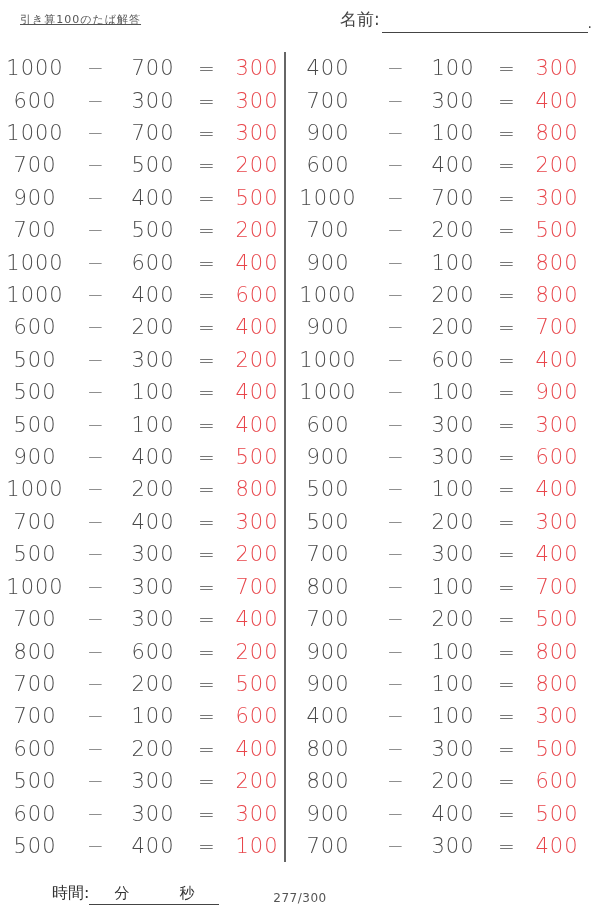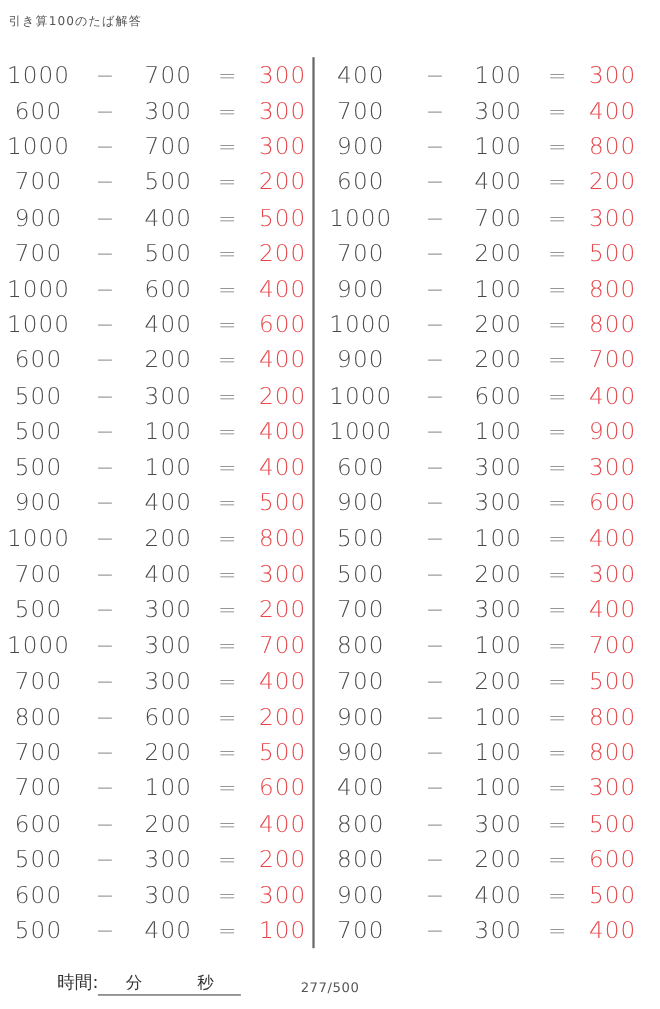--- a/index.html
+++ b/index.html
@@ -8,22 +8,22 @@
     background: #ffffff;
     font-family: "DejaVu Sans", "Liberation Sans", sans-serif;
     position: relative;
     overflow: hidden;
   }
   .page { width: 600px; height: 917px; position: relative; }
 
   
   .header { position: absolute; top: 0; left: 0; width: 100%; height: 50px; }
   .title {
-    position: absolute; top: 12px; left: 8px;
-    font-size: 11px; color: #555; letter-spacing: 1px; font-weight: 400;
+    position: absolute; top: 12px; left: 20px;
+    font-size: 11px; color: #555; letter-spacing: 1px; font-weight: 400; text-decoration: underline;
   }
   .name-area {
     position: absolute; top: 8px; left: 340px; right: 8px;
     display: flex; align-items: flex-end;
     font-size: 17px; color: #444;
   }
   .name-label { white-space: nowrap; padding-bottom: 2px; }
   .name-line {
     flex: 1; border-bottom: 1.5px solid #444; height: 22px; margin-left: 2px;
   }
@@ -70,20 +70,25 @@
     font-size: 9.5px; color: #8a8a8a; letter-spacing: 0.3px;
   }
 </style>
 </head>
 <body>
 
 <div class="page">
 
   <div class="header">
     <div class="title">引き算100のたば解答</div>
+    <div class="name-area">
+      <span class="name-label">名前:</span>
+      <span class="name-line"></span>
+      <span class="name-period">.</span>
+    </div>
   </div>
 
   <div class="problems">
     <div class="col col-left" id="col-left">
         <div class="row">
           <span class="cell c-a">1000</span>
           <span class="cell c-op">−</span>
           <span class="cell c-b">700</span>
           <span class="cell c-eq">=</span>
           <span class="cell c-ans ans">300</span>
@@ -438,16 +443,16 @@
   </div>
 
   <div class="footer">
     <div class="time-area">
       <span class="time-label">時間:</span>
       <span class="time-line">
         <span class="time-unit">分</span>
         <span class="time-unit">秒</span>
       </span>
     </div>
-    <div class="page-count">277/500</div>
+    <div class="page-count">277/300</div>
   </div>
 
 </div>
 
 </body></html>

